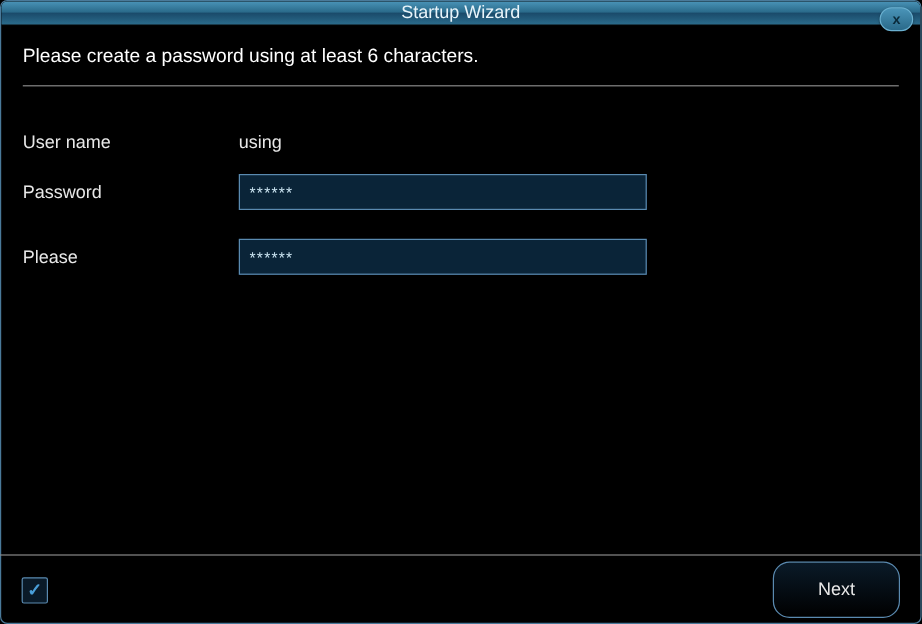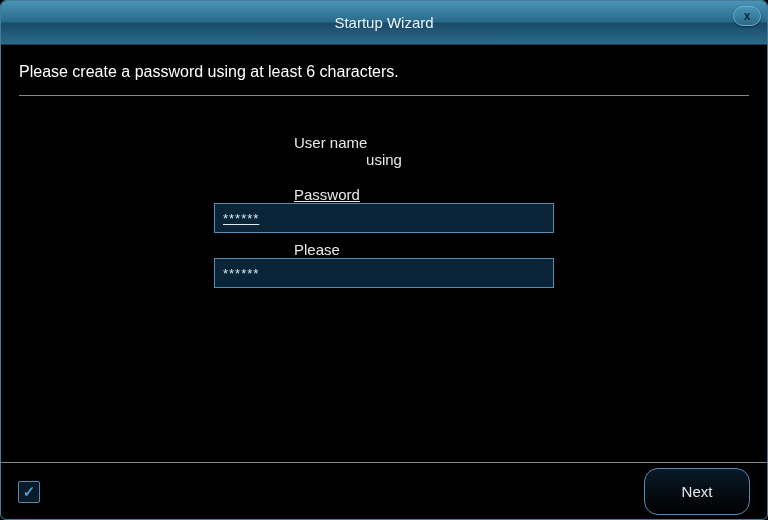--- a/index.html
+++ b/index.html
@@ -6,21 +6,21 @@
     body {
       width: 768px;
       height: 520px;
       background: #000;
       font-family: Arial, sans-serif;
       overflow: hidden;
       border: 1px solid #4a7a9a;
       border-radius: 6px;
     }
     .titlebar {
-      height: 44px;
+      height: 20px;
       background: linear-gradient(to bottom, #4a94b8 0%, #2a6a8a 48%, #1a4a6a 52%, #2a6a8a 100%);
       position: relative;
       display: flex;
       align-items: center;
       justify-content: center;
       border-bottom: 1px solid #1a3a4a;
       border-top-left-radius: 5px;
       border-top-right-radius: 5px;
     }
     .titlebar-title {
@@ -61,21 +61,20 @@
     }
     .hr {
       border: none;
       border-top: 1px solid #888;
       margin-bottom: 38px;
     }
     .form-row {
       display: flex;
       align-items: center;
       margin-bottom: 18px;
-      flex-direction: column;
     }
     .form-label {
       width: 180px;
       color: #e8e8e8;
       font-size: 15px;
     }
     .form-value {
       color: #e8e8e8;
       font-size: 15px;
     }
@@ -84,21 +83,21 @@
       height: 30px;
       background: #0a2438;
       border: 1px solid #5a8ab0;
       color: #cfe8f5;
       font-size: 13px;
       padding: 0 8px;
       outline: none;
       font-family: Arial, sans-serif;
       letter-spacing: 1px;
     }
-    .form-row.tight { margin-bottom: 8px; text-decoration: underline; }
+    .form-row.tight { margin-bottom: 24px; }
     .footer {
       position: absolute;
       bottom: 0;
       left: 0;
       right: 0;
       height: 58px;
       border-top: 1px solid #888;
       display: flex;
       align-items: center;
       justify-content: space-between;

